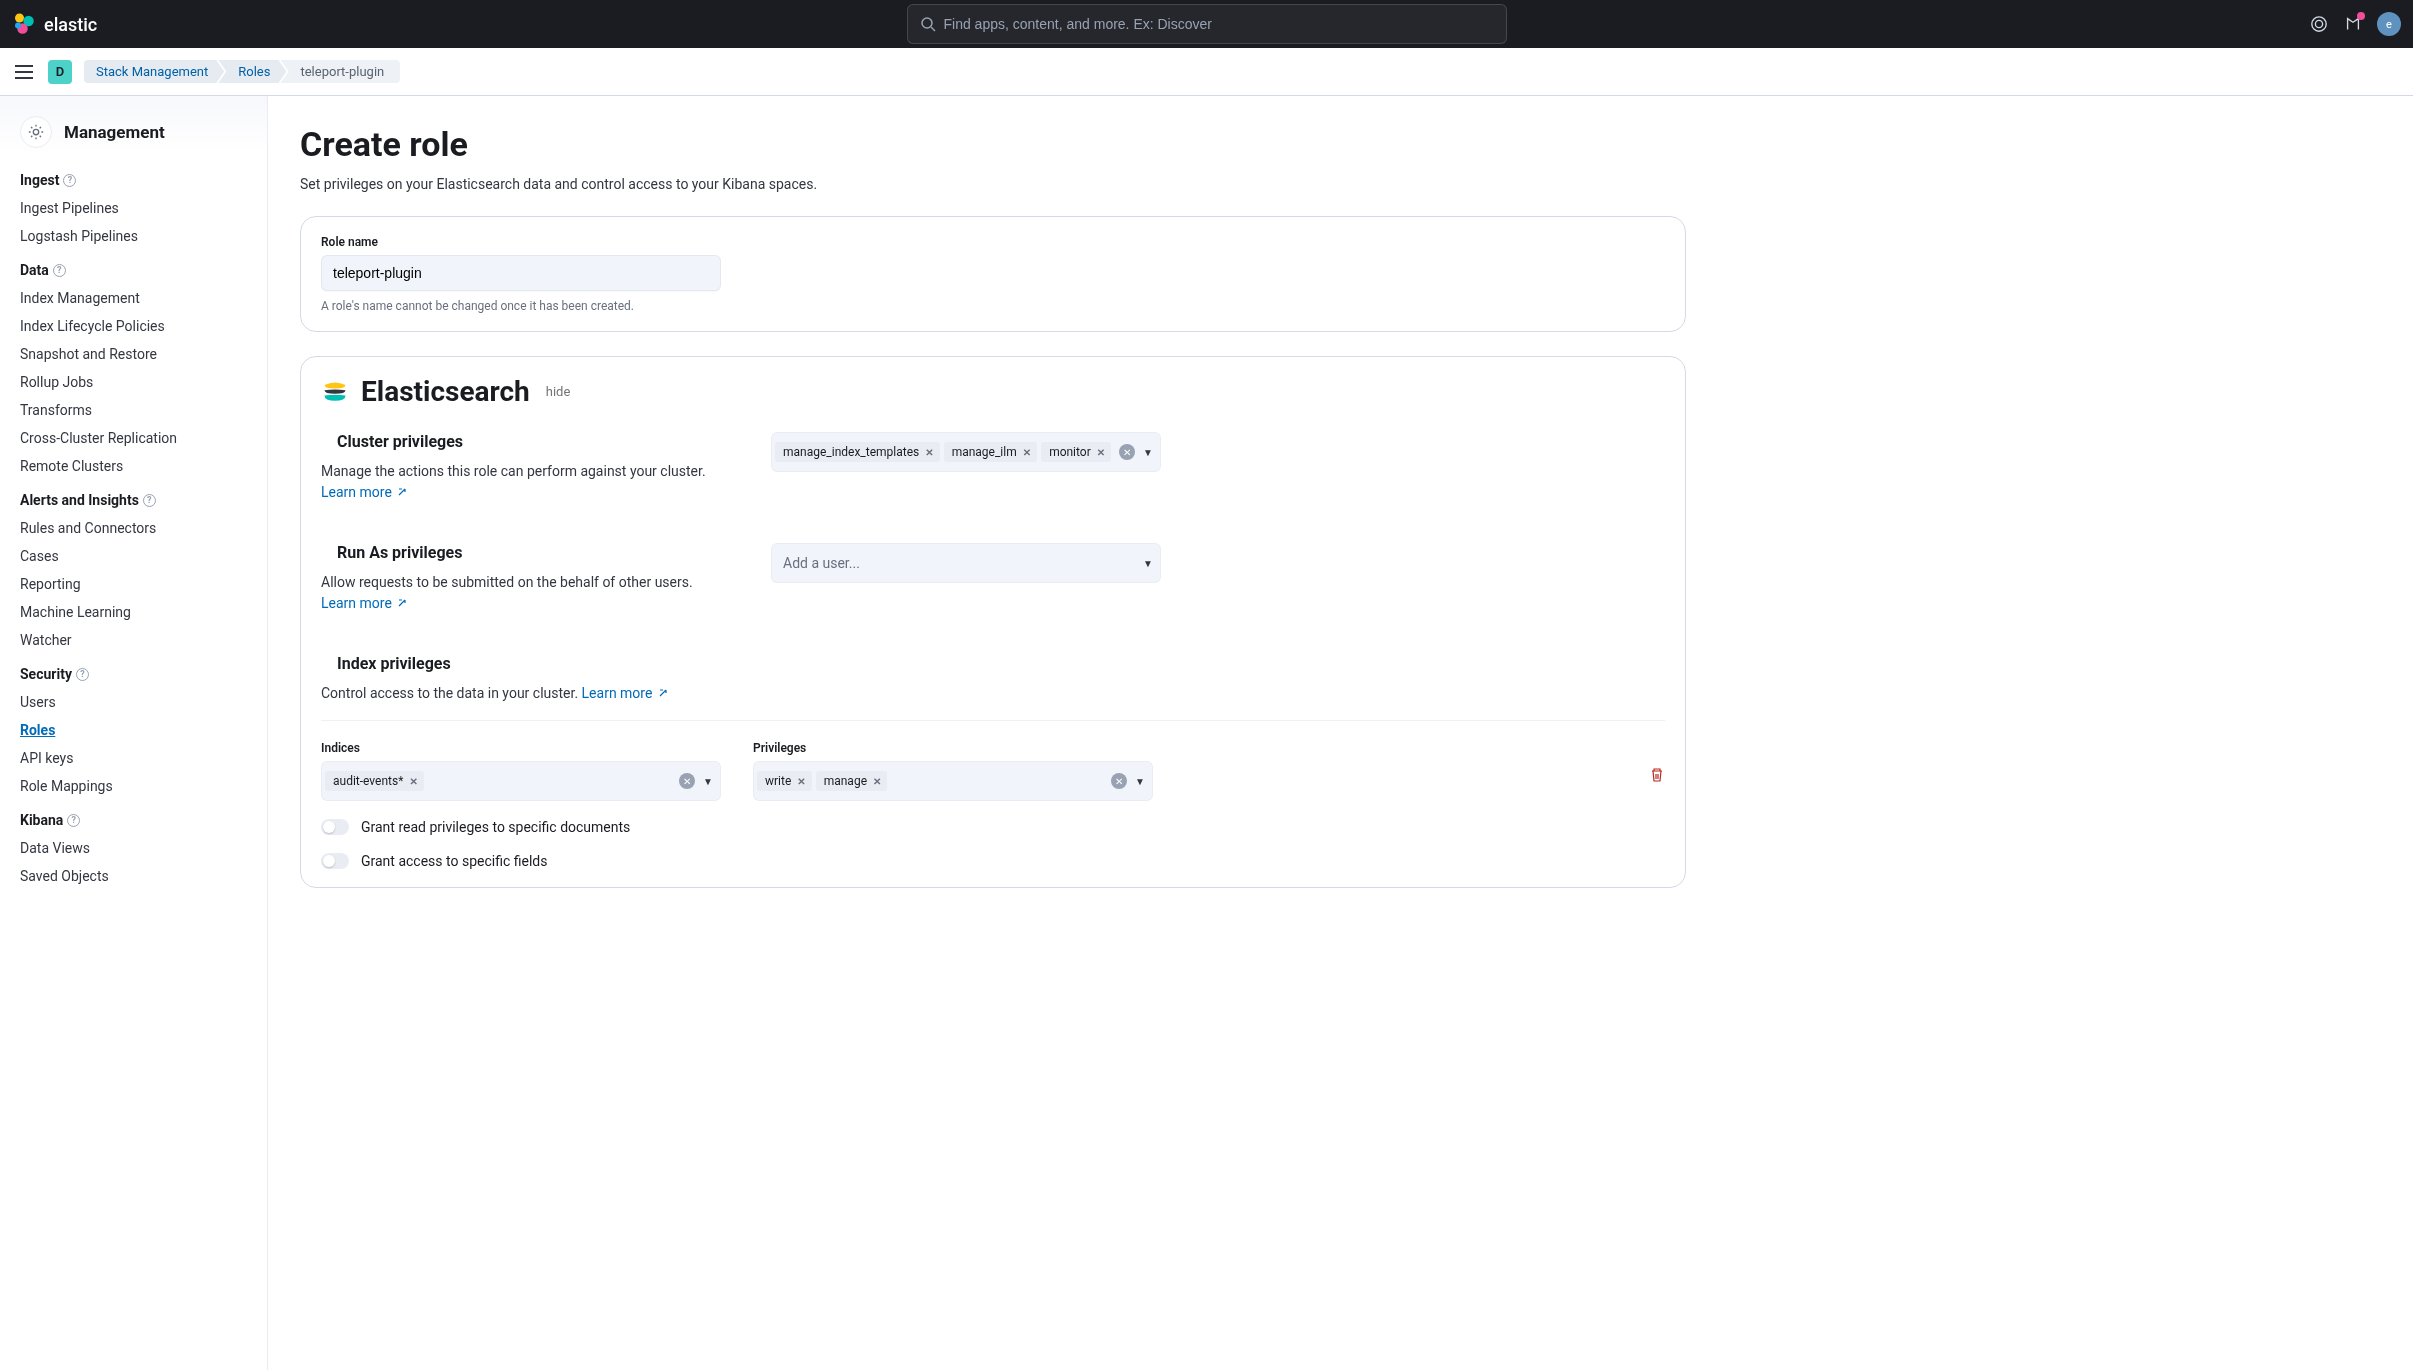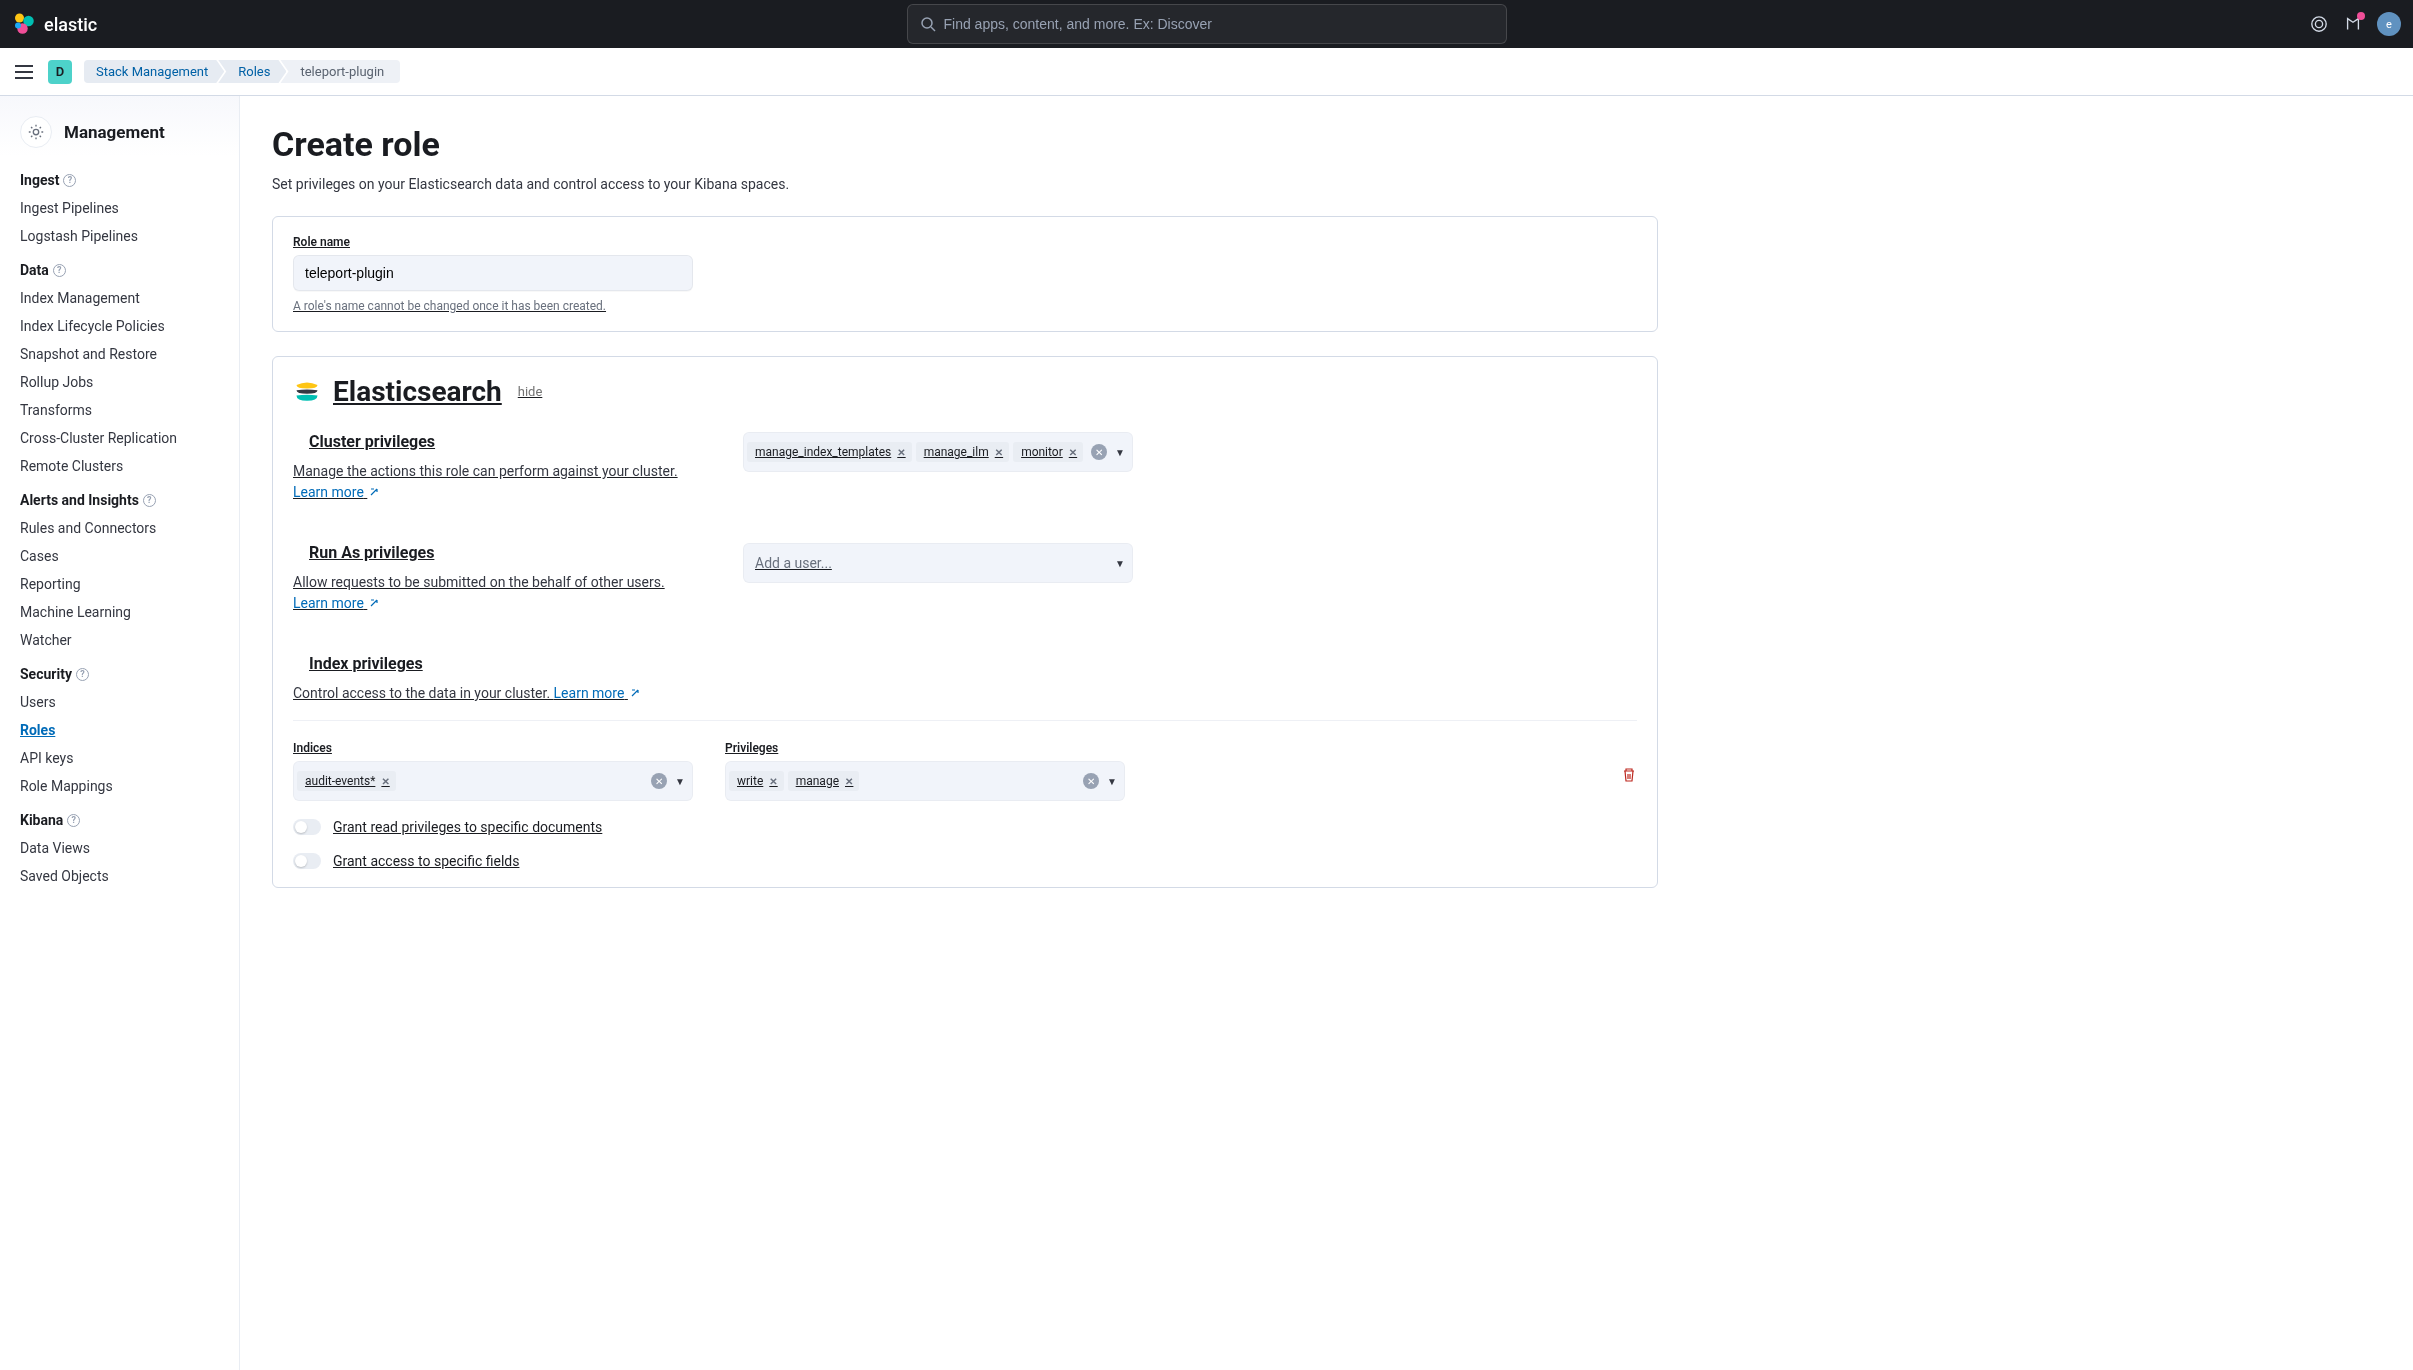--- a/index.html
+++ b/index.html
@@ -170,21 +170,21 @@
       clip-path: polygon(0 0, 100% 0, 100% 100%, 0 100%, 8px 50%);
       border-radius: 0 4px 4px 0;
     }
     
     
     .main {
       display: flex;
       min-height: calc(100vh - 96px);
     }
     .sidebar {
-      width: 240px;
+      width: 268px;
       border-right: 1px solid #e9edf3;
       background: linear-gradient(180deg, #f7f8fc 0%, #fff 60px);
       padding: 20px 0 20px 0;
       overflow-y: auto;
     }
     .sidebar-header {
       display: flex;
       align-items: center;
       gap: 12px;
       padding: 0 20px 16px 20px;
@@ -249,24 +249,23 @@
       font-weight: 700;
       margin-bottom: 12px;
     }
     .subtitle {
       font-size: 14px;
       color: #343741;
       margin-bottom: 24px;
     }
     .panel {
       border: 1px solid #d3dae6;
-      border-radius: 6px;
+      border-radius: 16px;
       padding: 18px 20px;
       margin-bottom: 24px;
-      text-decoration: underline;
     }
     .field-label {
       font-size: 12px;
       font-weight: 600;
       margin-bottom: 6px;
       display: block;
     }
     .text-input {
       width: 400px;
       padding: 10px 12px;

